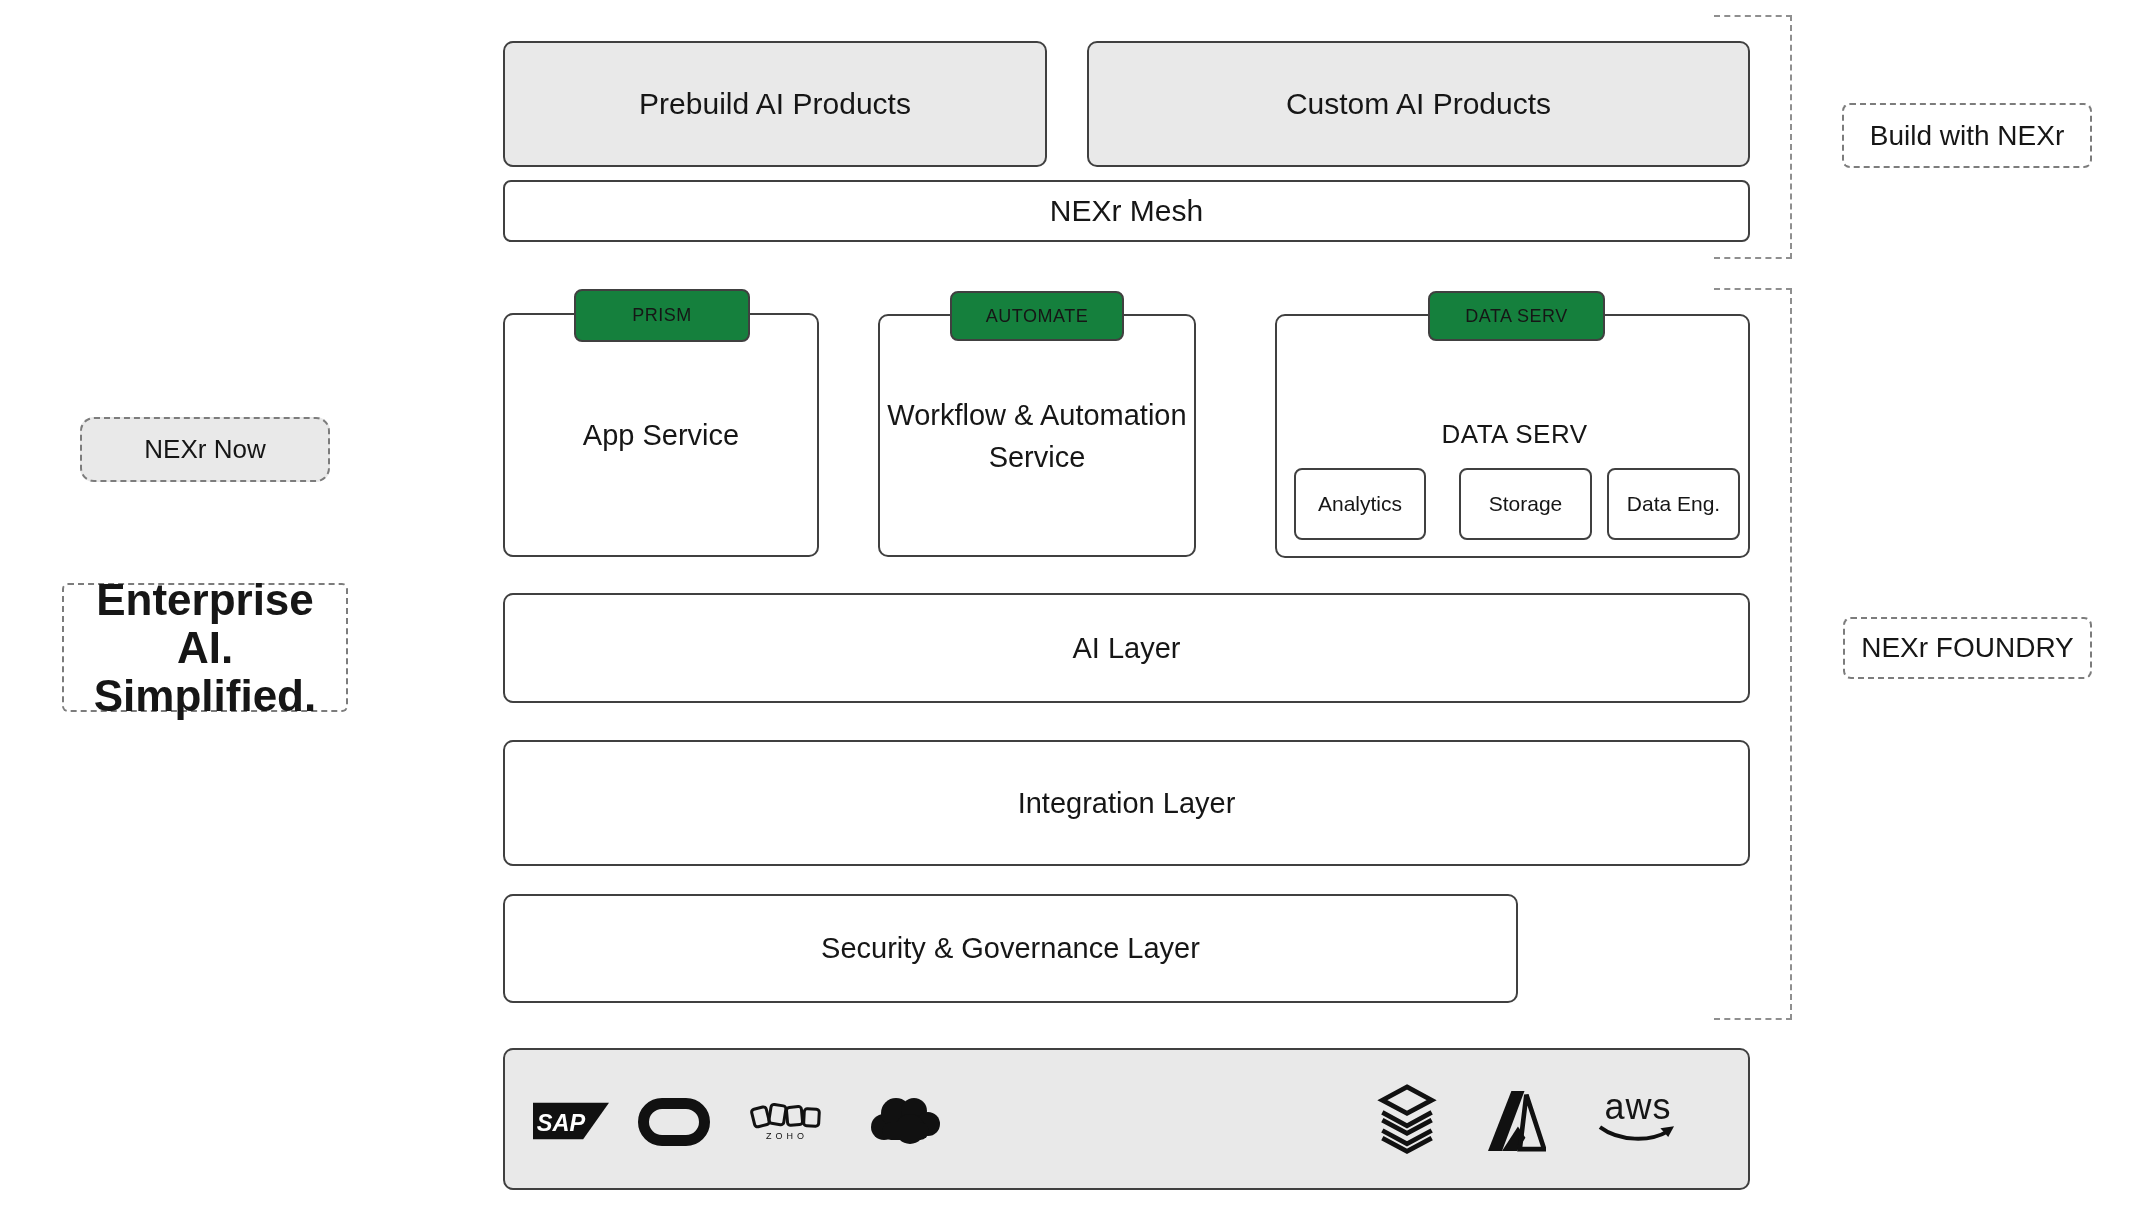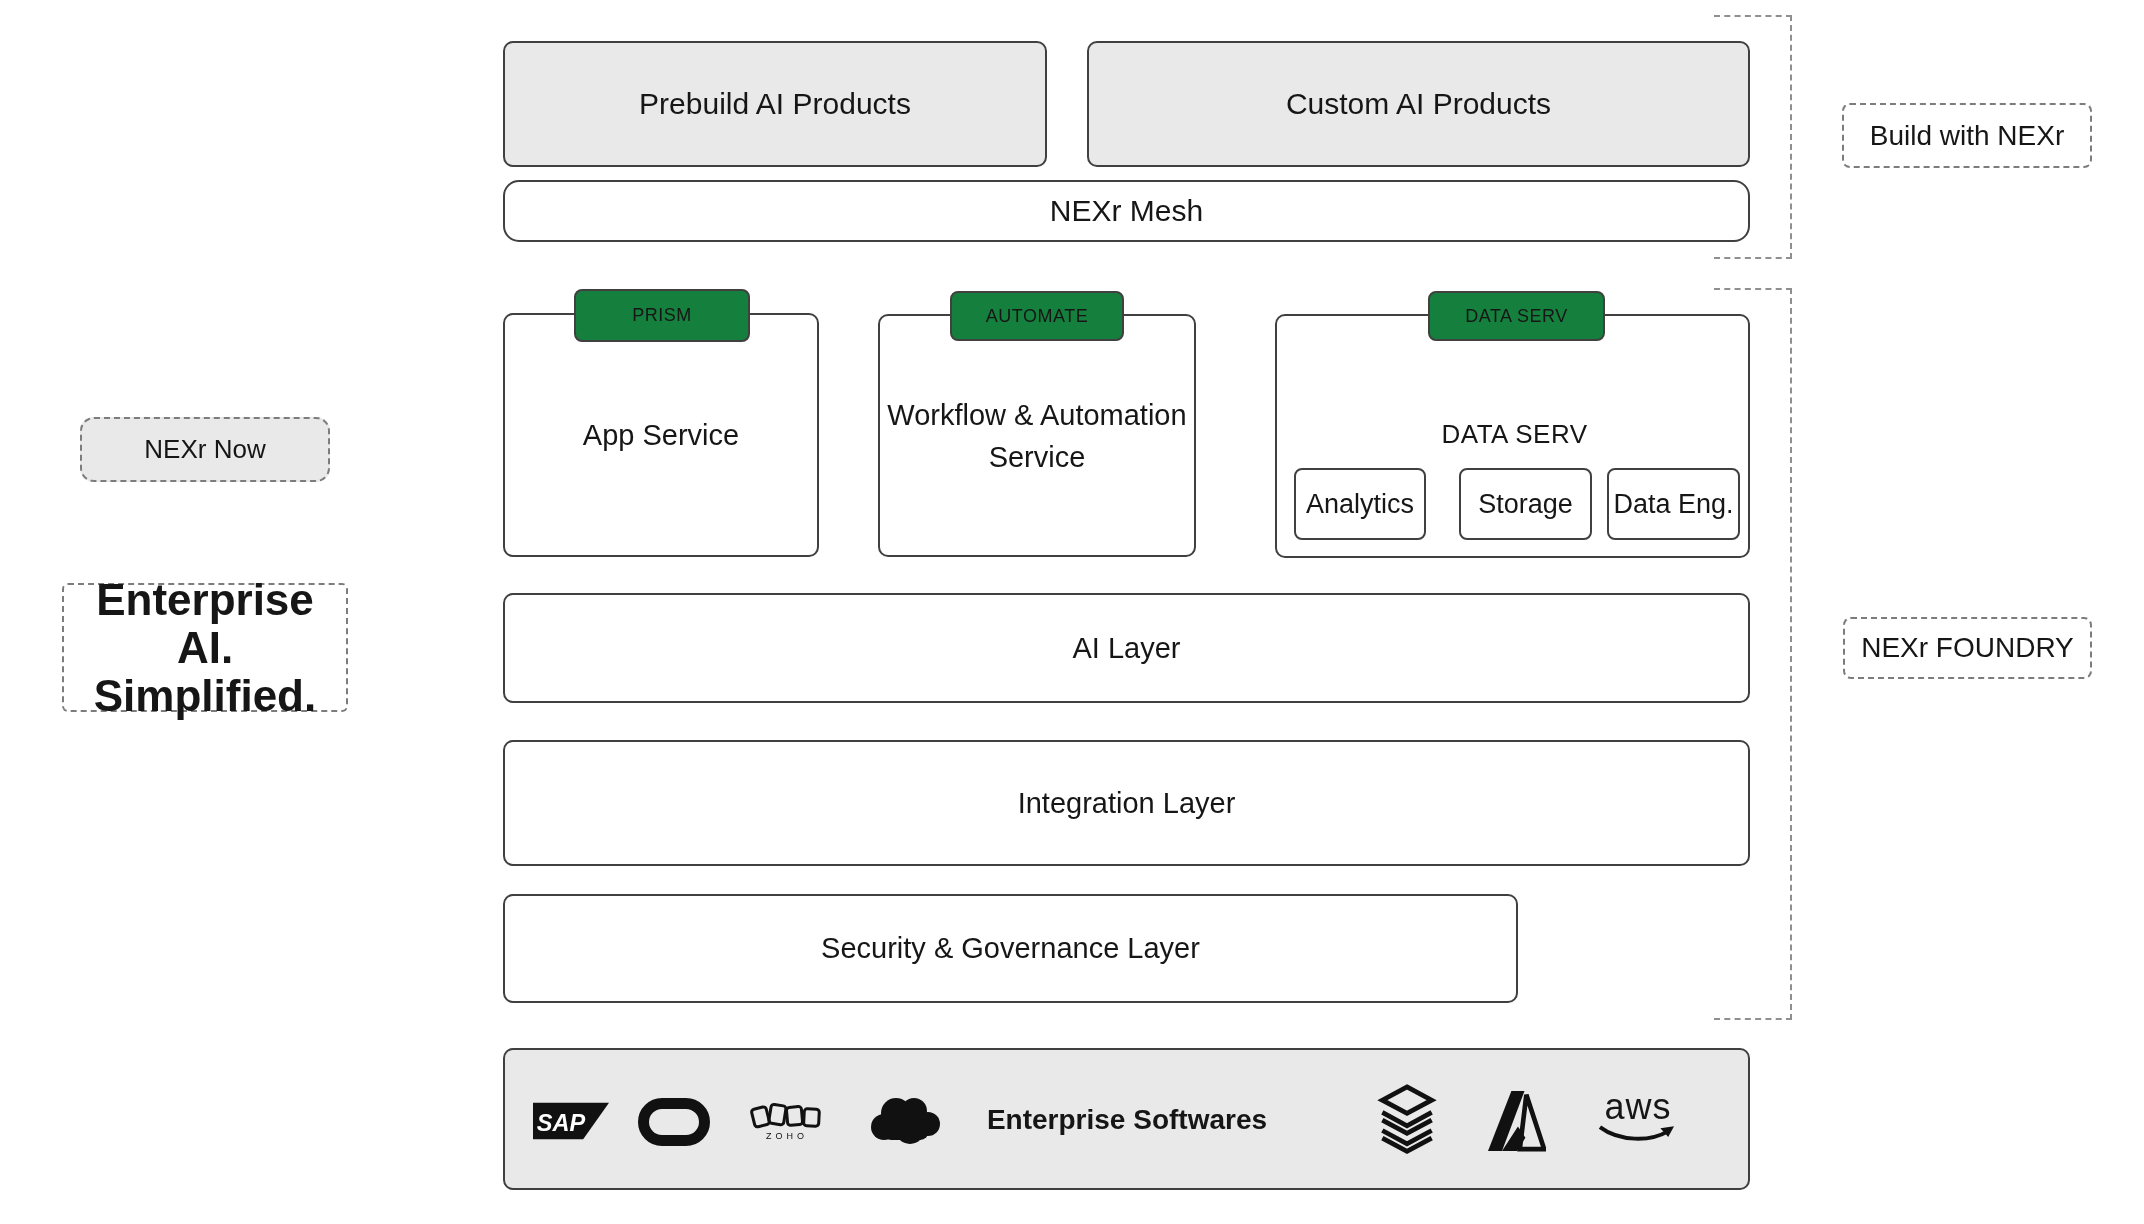--- a/index.html
+++ b/index.html
@@ -11,37 +11,37 @@
   .abs{position:absolute;box-sizing:border-box}
   .center{display:flex;align-items:center;justify-content:center;text-align:center}
   .solid{background:#ffffff;border:2px solid #404040;border-radius:10px}
   .grayfill{background:#e9e9e9}
   .tab{background:#15803d;border:2px solid #404040;border-radius:8px;z-index:3;font-size:18px;letter-spacing:.5px}
   .dash{border:2px dashed #7c7c7c;border-radius:8px}
   .bracket{border-top:2px dashed #8f8f8f;border-right:2px dashed #8f8f8f;border-bottom:2px dashed #8f8f8f}
   .fs26{font-size:26px}.fs28{font-size:28px}.fs29{font-size:29px}.fs30{font-size:30px}
   .bold{font-weight:bold}
   .tagline{font-size:44px;font-weight:bold;line-height:48px}
-  .subbox{background:#ffffff;border:2px solid #404040;border-radius:8px;font-size:27px}
+  .subbox{background:#ffffff;border:2px solid #404040;border-radius:8px;font-size:21px}
   .logo{display:flex;align-items:center;justify-content:center}
   .oracle-ring{width:72px;height:48px;border:11px solid #111111;border-radius:24px;box-sizing:border-box}
   .aws-text{font-size:36px;font-weight:normal;line-height:30px;letter-spacing:1px}
 </style>
 </head>
 <body>
 
 <div class="abs solid grayfill center fs30" style="left:503px;top:41px;width:544px;height:126px">
   <span>Prebuild AI Products</span>
 </div>
 
 <div class="abs solid grayfill center fs30" style="left:1087px;top:41px;width:663px;height:126px">
   <span>Custom AI Products</span>
 </div>
 
-<div class="abs solid center fs30" style="left:503px;top:180px;width:1247px;height:62px;border-radius:16px">
+<div class="abs solid center fs30" style="left:503px;top:180px;width:1247px;height:62px;border-radius:8px">
   <span>NEXr Mesh</span>
 </div>
 
 <div class="abs bracket" style="left:1714px;top:15px;width:78px;height:244px"></div>
 
 <div class="abs dash center fs28" style="left:1842px;top:103px;width:250px;height:65px;background:#ffffff">
   <span>Build with NEXr</span>
 </div>
 
 <div class="abs bracket" style="left:1714px;top:288px;width:78px;height:732px"></div>
@@ -130,21 +130,20 @@
     <svg width="78" height="54" viewBox="0 0 78 54" fill="#111111">
       <circle cx="18" cy="33" r="13"></circle>
       <circle cx="30" cy="19" r="15"></circle>
       <circle cx="48" cy="17" r="13"></circle>
       <circle cx="62" cy="30" r="12"></circle>
       <circle cx="44" cy="35" r="15"></circle>
       <rect x="16" y="28" width="47" height="18" rx="9"></rect>
     </svg>
   </div>
 
-  <div class="abs center bold fs28" style="left:452px;top:52px;width:340px;height:36px">Enterprise Softwares</div>
 
   <div class="abs logo" style="left:871px;top:34px">
     <svg width="62" height="74" viewBox="0 0 64 78" fill="none" stroke="#111111" stroke-width="5" stroke-linejoin="miter">
       <polygon points="32,3 58,17 32,31 6,17"></polygon>
       <polyline points="6,30 32,44 58,30"></polyline>
       <polyline points="6,38 32,52 58,38"></polyline>
       <polyline points="6,49 32,63 58,49"></polyline>
       <polyline points="6,57 32,71 58,57"></polyline>
     </svg>
   </div>

